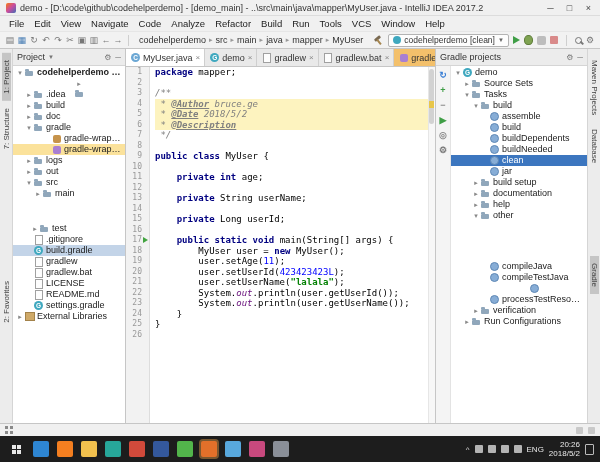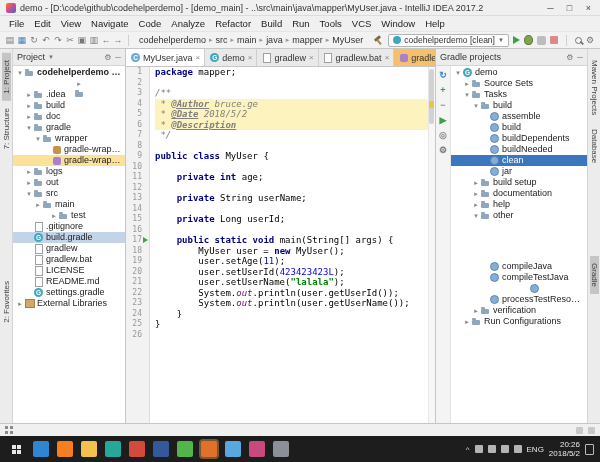--- a/index.html
+++ b/index.html
@@ -281,25 +281,20 @@
           <div class="trow" style="padding-left: 12px;">
             <span class="arrow">▸</span>
             <span class="ic ic-folder"></span>
             <span class="tlabel">doc</span>
           </div>
           <div class="trow" style="padding-left: 12px;">
             <span class="arrow">▾</span>
             <span class="ic ic-folder"></span>
             <span class="tlabel">gradle</span>
           </div>
-          <div class="trow" style="padding-left: 21px;">
-            <span class="arrow">▾</span>
-            <span class="ic ic-folder"></span>
-            <span class="tlabel">wrapper</span>
-          </div>
           <div class="trow" style="padding-left: 30px;">
             <span class="arrow"></span>
             <span class="ic ic-jar"></span>
             <span class="tlabel">gradle-wrapper.jar</span>
           </div>
           <div class="trow hl-amber" style="padding-left: 30px;">
             <span class="arrow"></span>
             <span class="ic ic-props"></span>
             <span class="tlabel">gradle-wrapper.properties</span>
           </div>
@@ -316,21 +311,21 @@
           <div class="trow" style="padding-left: 12px;">
             <span class="arrow">▾</span>
             <span class="ic ic-folder"></span>
             <span class="tlabel">src</span>
           </div>
           <div class="trow" style="padding-left: 21px;">
             <span class="arrow">▸</span>
             <span class="ic ic-folder"></span>
             <span class="tlabel">main</span>
           </div>
-          <div class="trow" style="padding-left: 37px;">
+          <div class="trow" style="padding-left: 18px; margin-top: 24px;">
             <span class="arrow">▸</span>
             <span class="ic ic-folder"></span>
             <span class="tlabel">test</span>
           </div>
           <div class="trow" style="padding-left: 12px;">
             <span class="arrow"></span>
             <span class="ic ic-file"></span>
             <span class="tlabel">.gitignore</span>
           </div>
           <div class="trow sel-unfocus" style="padding-left: 12px;">

